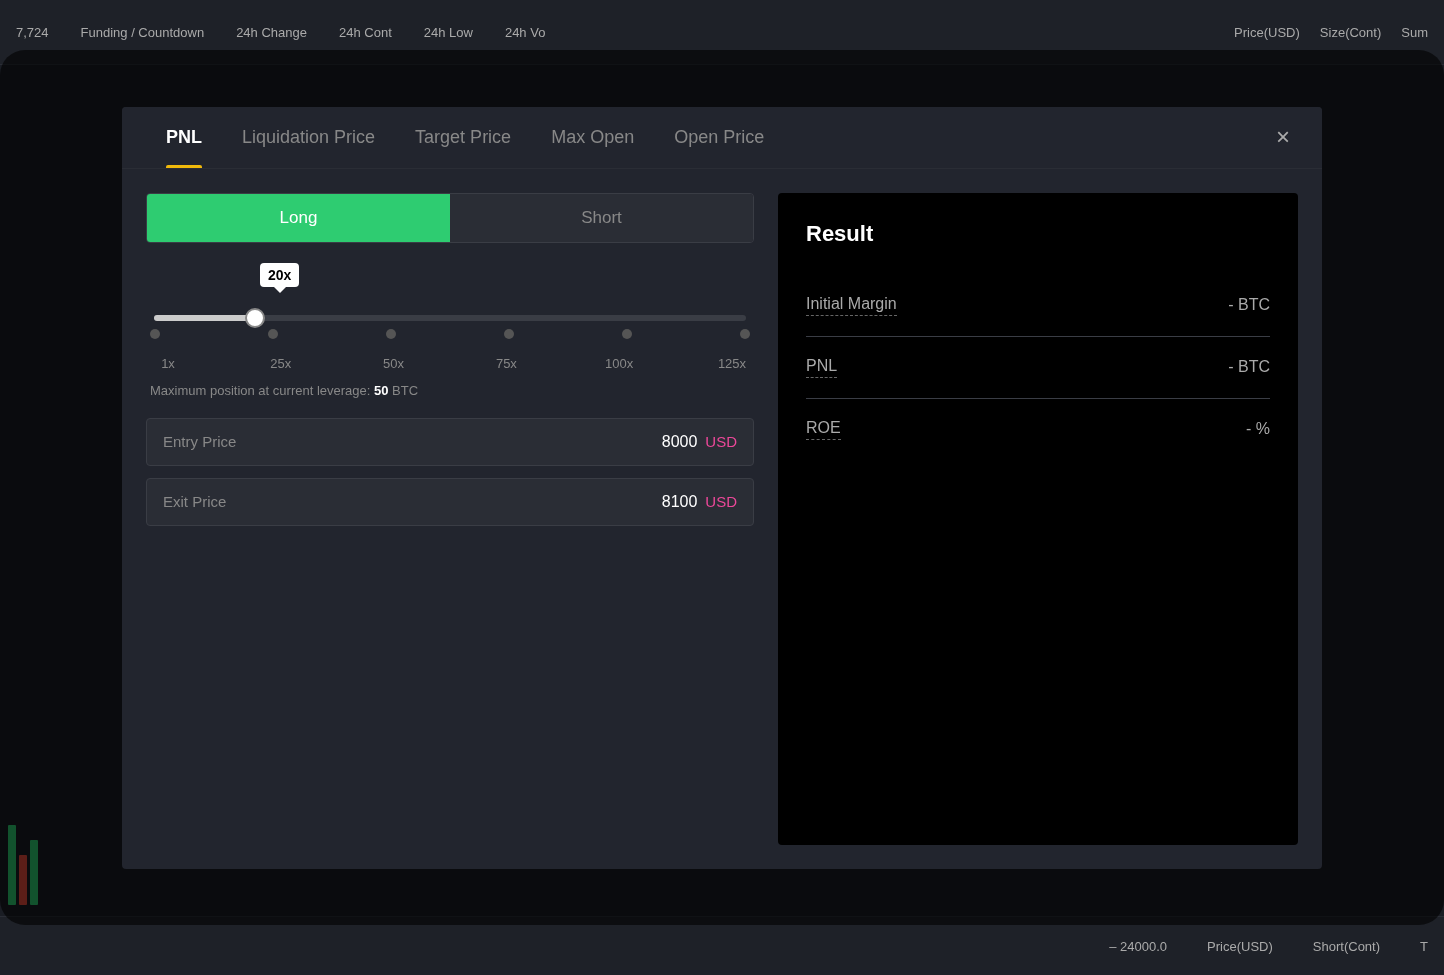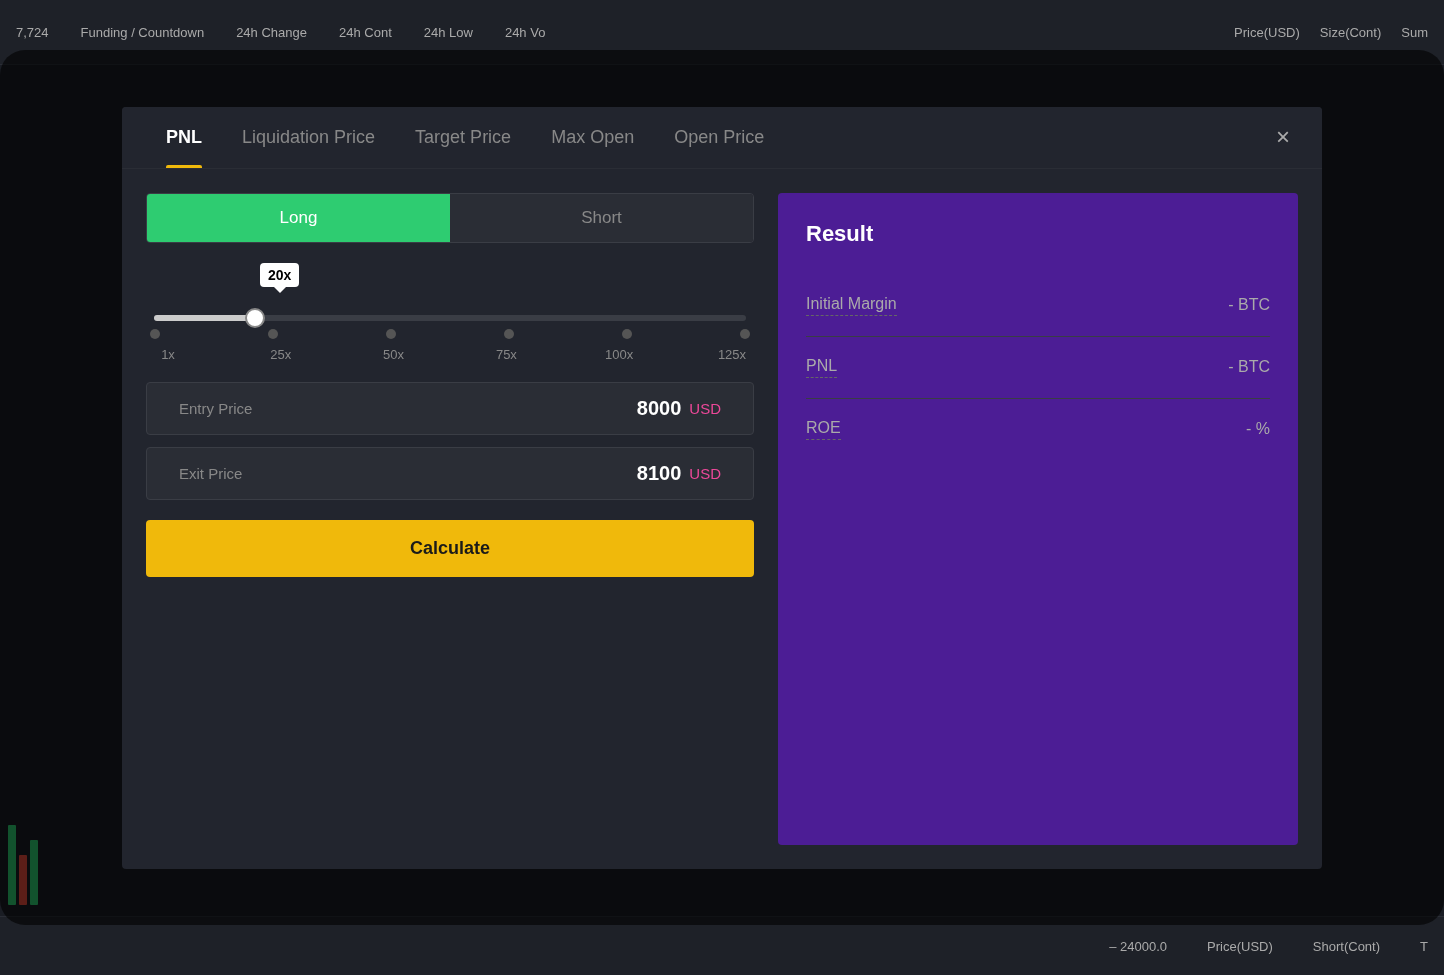--- a/index.html
+++ b/index.html
@@ -237,21 +237,21 @@
       margin-top: 8px;
     }
     .slider-dot {
       width: 10px; height: 10px;
       background: #555;
       border-radius: 50%;
     }
     .slider-labels {
       display: flex;
       justify-content: space-between;
-      margin-top: 8px;
+      margin-top: 17px;
     }
     .slider-label {
       font-size: 13px;
       color: #888;
       width: 36px;
       text-align: center;
     }
     .max-position {
       font-size: 13px;
       color: #888;
@@ -264,38 +264,38 @@
     
     .input-group {
       display: flex;
       flex-direction: column;
       gap: 12px;
     }
     .input-field {
       background: #2a2d35;
       border: 1px solid #3a3d45;
       border-radius: 4px;
-      padding: 14px 32px;
+      padding: 14px 16px;
       display: flex;
       align-items: center;
       justify-content: space-between;
     }
     .input-label {
       color: #888;
       font-size: 15px;
     }
     .input-value {
       display: flex;
       align-items: center;
       gap: 8px;
     }
     .input-value .num {
       color: #fff;
-      font-size: 20px;
-      font-weight: bold;
+      font-size: 16px;
+      font-weight: normal;
       text-align: center;
     }
     .input-value .unit {
       color: #ec4899;
       font-size: 15px;
     }
 
     
     .calc-btn {
       background: #f0b90b;
@@ -306,21 +306,21 @@
       font-weight: bold;
       color: #1a1a1a;
       cursor: pointer;
       width: 100%;
       transition: background 0.2s;
     }
 
     
     .right-panel {
       width: 520px;
-      background: #4c1d95;
+      background: #000000;
       border-radius: 4px;
       padding: 28px;
       display: flex;
       flex-direction: column;
       gap: 0;
     }
     .result-title {
       font-size: 22px;
       font-weight: bold;
       color: #fff;
@@ -415,20 +415,25 @@
             </div>
             <div class="slider-labels">
               <span class="slider-label">1x</span>
               <span class="slider-label">25x</span>
               <span class="slider-label">50x</span>
               <span class="slider-label">75x</span>
               <span class="slider-label">100x</span>
               <span class="slider-label">125x</span>
             </div>
           </div>
+          <div class="max-position">
+            <span>Maximum position at current leverage:</span>
+            <strong>50</strong>
+            <span>BTC</span>
+          </div>
         </div>
 
         <div class="input-group">
 
           <div class="input-field">
             <span class="input-label">Entry Price</span>
             <div class="input-value">
               <span class="num">8000</span>
               <span class="unit">USD</span>
             </div>
@@ -438,21 +443,20 @@
             <span class="input-label">Exit Price</span>
             <div class="input-value">
               <span class="num">8100</span>
               <span class="unit">USD</span>
             </div>
           </div>
 
 
         </div>
 
-        <button class="calc-btn">Calculate</button>
 
       </div>
 
       <div class="right-panel">
         <div class="result-title">Result</div>
 
         <div class="result-row">
           <span class="result-label">Initial Margin</span>
           <span class="result-value">- BTC</span>
         </div>

